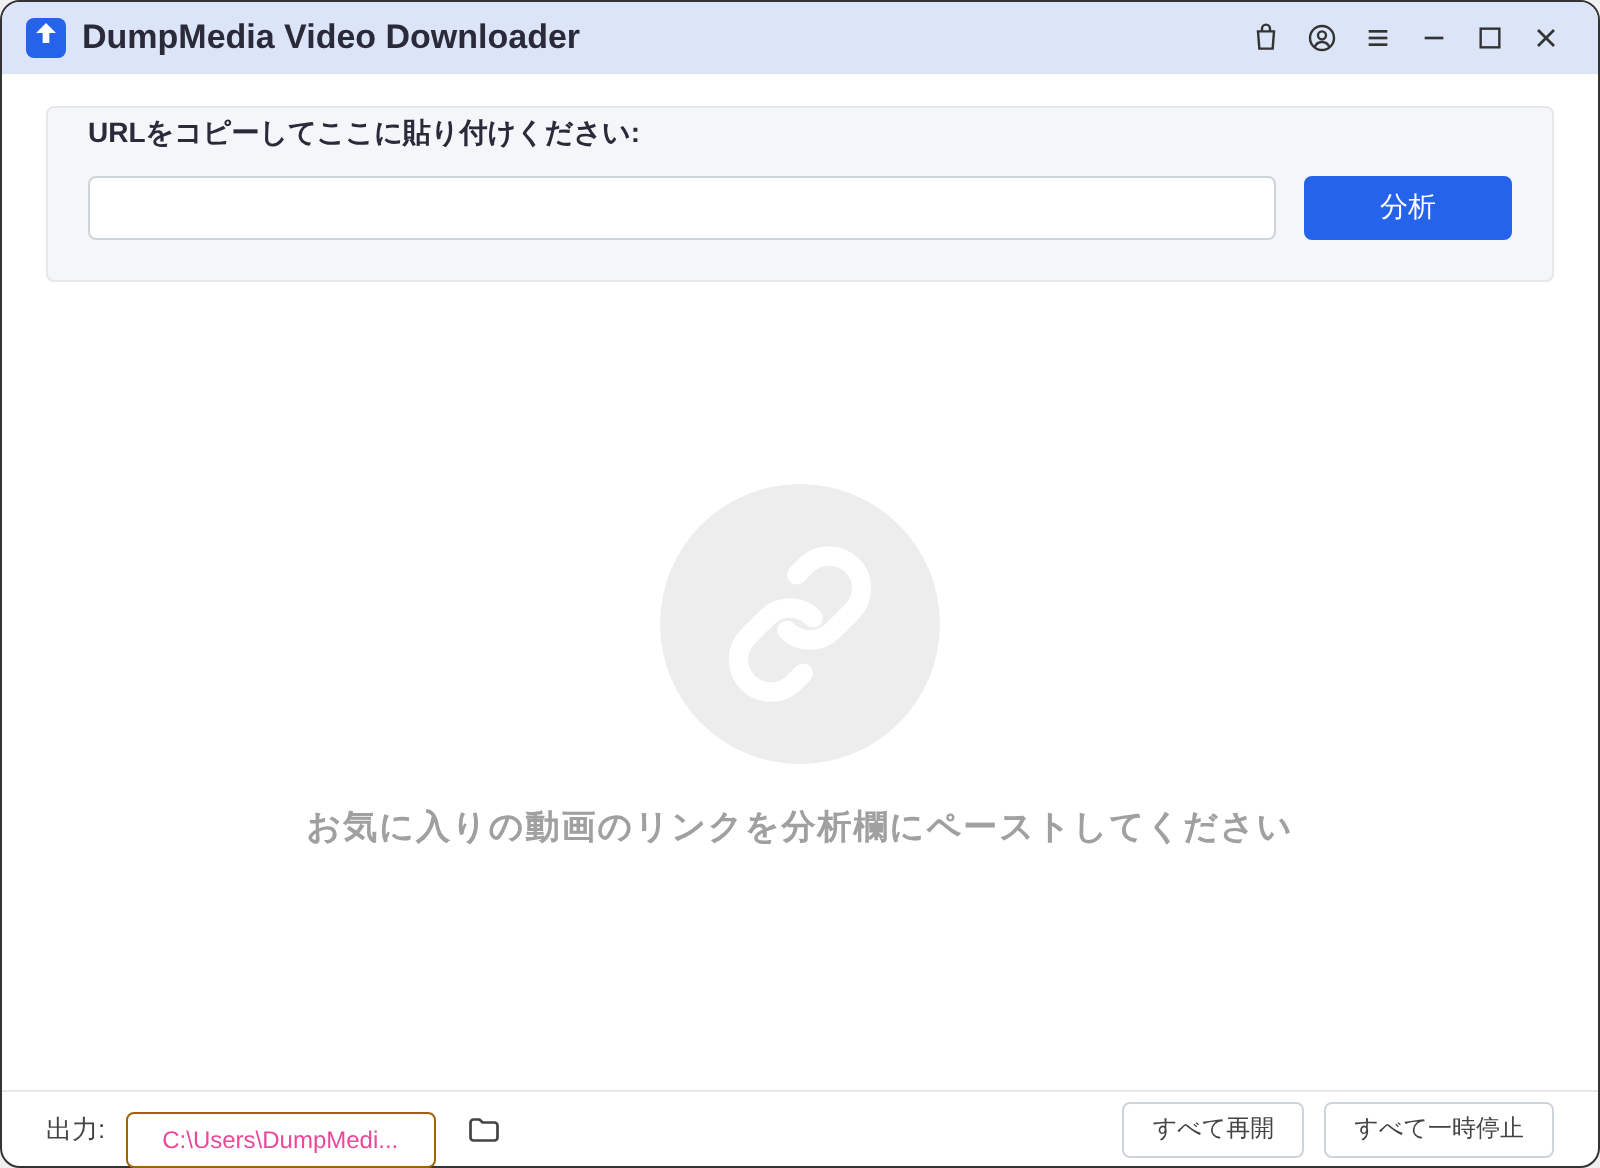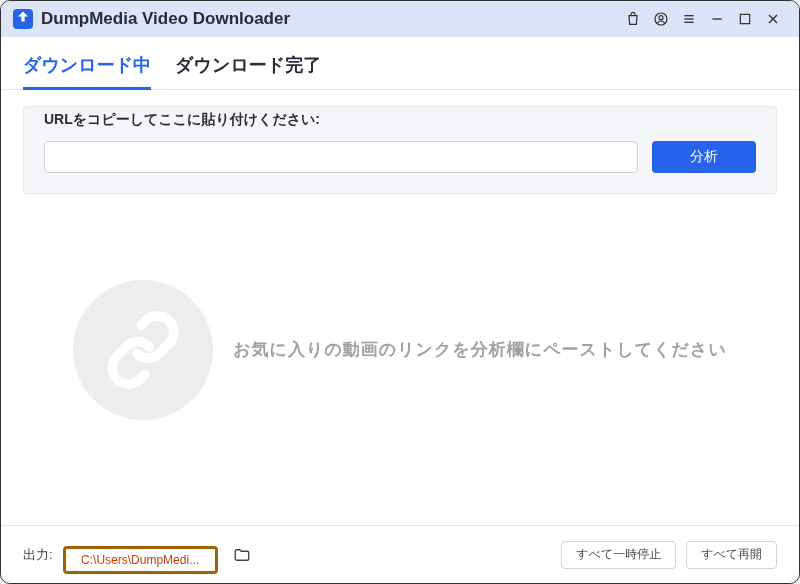--- a/index.html
+++ b/index.html
@@ -113,21 +113,21 @@
     border: none;
     border-radius: 4px;
     font-size: 14px;
     cursor: pointer;
     font-family: Liberation Serif, serif;
   }
 
   .empty-area {
     flex: 1;
     display: flex;
-    flex-direction: row;
+    flex-direction: column;
     align-items: center;
     justify-content: center;
     gap: 20px;
     padding-bottom: 20px;
   }
   .link-circle {
     width: 140px;
     height: 140px;
     background: #ededed;
     border-radius: 50%;
@@ -137,40 +137,40 @@
   }
   .link-circle svg { width: 78px; height: 78px; }
   .empty-text {
     font-size: 17px;
     font-weight: 700;
     color: #a0a0a0;
     letter-spacing: 1px;
   }
 
   .footer {
-    height: 58px;
+    height: 38px;
     border-top: 1px solid #e5e7eb;
     display: flex;
     align-items: center;
     padding: 0 22px;
     gap: 10px;
     font-size: 13px;
   }
   .footer .out-label {
     color: #444;
   }
   .path-box {
     width: 155px;
     height: 28px;
-    border: 3px solid #a16207;
-    border-radius: 4px;
-    display: flex;
-    align-items: center;
-    justify-content: center;
-    color: #c2410c;
+    border: 1px solid #a16207;
+    border-radius: 4px;
+    display: flex;
+    align-items: center;
+    justify-content: center;
+    color: #ec4899;
     font-size: 12px;
     cursor: pointer;
     background: #fff;
     margin-top: 10px;
   }
   .folder-btn {
     width: 28px;
     height: 28px;
     display: flex;
     align-items: center;
@@ -234,24 +234,20 @@
         </svg>
     </div>
     <div class="winctrl">
       <svg viewBox="0 0 24 24" fill="none" stroke="currentColor" stroke-width="2">
           <line x1="6" y1="6" x2="18" y2="18"></line>
           <line x1="18" y1="6" x2="6" y2="18"></line>
         </svg>
     </div>
   </div>
 
-  <div class="tabs">
-    <div class="tab active">ダウンロード中</div>
-    <div class="tab">ダウンロード完了</div>
-  </div>
 
   <div class="url-panel">
     <div class="url-label">URLをコピーしてここに貼り付けください:</div>
     <div class="url-row">
       <input class="url-input" type="text" value="" style="">
       <button class="analyze-btn">分析</button>
     </div>
   </div>
 
   <div class="empty-area">
@@ -266,17 +262,17 @@
 
   <div class="footer">
     <span class="out-label">出力:</span>
     <div class="path-box">C:\Users\DumpMedi...</div>
     <div class="folder-btn">
       <svg viewBox="0 0 24 24" width="18" height="18" fill="none" stroke="currentColor" stroke-width="1.8">
           <path d="M3 7a2 2 0 0 1 2-2h4l2 2h8a2 2 0 0 1 2 2v8a2 2 0 0 1-2 2H5a2 2 0 0 1-2-2V7z"></path>
         </svg>
     </div>
     <div class="spacer"></div>
+    <button class="footer-btn">すべて再開</button>
     <button class="footer-btn">すべて一時停止</button>
-    <button class="footer-btn">すべて再開</button>
   </div>
 
 </div>
 
 </body></html>

